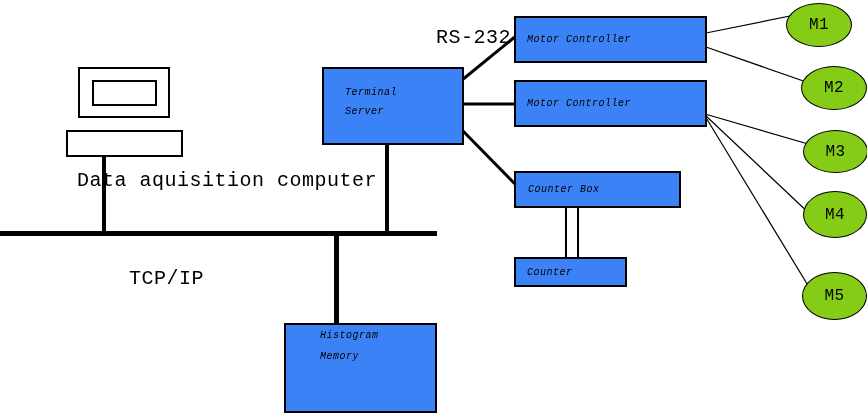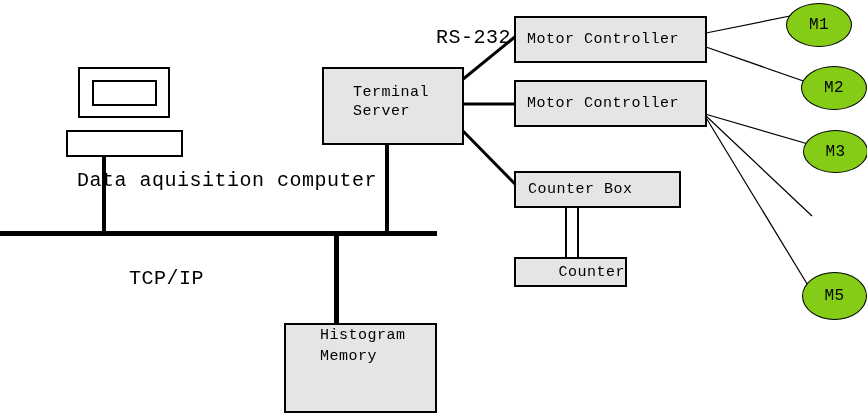--- a/index.html
+++ b/index.html
@@ -12,26 +12,27 @@
     width: 867px;
     height: 414px;
     background: #ffffff;
     font-family: "Liberation Mono", "DejaVu Sans Mono", monospace;
     color: #000000;
     overflow: hidden;
   }
   .box {
     position: absolute;
     border: 2px solid #000000;
-    background: #e5e5e5;
+    background: #3b82f6;
     box-sizing: border-box;
-    font-size: 15px;
+    font-size: 10px;
     letter-spacing: 0.5px;
     z-index: 2;
     white-space: nowrap;
+    font-style: italic;
   }
   .vcenter {
     display: flex;
     align-items: center;
   }
   .ellipse {
     position: absolute;
     border: 1.5px solid #000000;
     background: #84cc16;
     border-radius: 50%;
@@ -96,52 +97,55 @@
   <div class="conn" style="left:102px; top:155px; width:4px; height:77px;"></div>
   <div class="conn" style="left:0px; top:231px; width:437px; height:5px;"></div>
   <div class="conn" style="left:385px; top:144px; width:4px; height:88px;"></div>
   <div class="conn" style="left:334px; top:235px; width:5px; height:89px;"></div>
   <div class="conn" style="left:565px; top:207px; width:2px; height:51px;"></div>
   <div class="conn" style="left:577px; top:207px; width:2px; height:51px;"></div>
 
   <div class="lbl" style="left:129px; top:246px;margin-top:21px;">TCP/IP</div>
   <div class="lbl" style="left:436px; top:26px;">RS-232</div>
 
-  <div class="box" style="left:322px; top:67px; width:142px; height:78px; padding:14px 0 0 29px; line-height:19px;">
+  <div class="box" style="left:322px; top:67px; width:142px; height:78px; padding:14px 0 0 21px; line-height:19px;">
     <div>Terminal</div>
     <div>Server</div>
   </div>
 
   <div class="box vcenter" style="left:514px; top:16px; width:193px; height:47px; padding-left:11px;">
     <span>Motor Controller</span>
   </div>
 
   <div class="box vcenter" style="left:514px; top:80px; width:193px; height:47px; padding-left:11px;">
     <span>Motor Controller</span>
   </div>
 
   <div class="box vcenter" style="left:514px; top:171px; width:167px; height:37px; padding-left:12px;">
     <span>Counter Box</span>
   </div>
 
-  <div class="box vcenter" style="left:514px; top:257px; width:113px; height:30px; padding-left:11px;justify-content:flex-end;">
+  <div class="box vcenter" style="left:514px; top:257px; width:113px; height:30px; padding-left:11px;">
     <span>Counter</span>
   </div>
 
   <div class="box" style="left:284px; top:323px; width:153px; height:90px; padding:0 0 0 34px; line-height:21px;">
     <div>Histogram</div>
     <div>Memory</div>
   </div>
 
   <div class="ellipse" style="left:786px; top:3px; width:66px; height:44px;">
     <span>M1</span>
   </div>
   <div class="ellipse" style="left:801px; top:66px; width:66px; height:44px;">
     <span>M2</span>
   </div>
   <div class="ellipse" style="left:803px; top:130px; width:65px; height:43px;">
     <span>M3</span>
   </div>
+  <div class="ellipse" style="left:803px; top:191px; width:64px; height:47px;">
+    <span>M4</span>
+  </div>
   <div class="ellipse" style="left:802px; top:272px; width:65px; height:48px;">
     <span>M5</span>
   </div>
 
 </div>
 
 </body></html>

